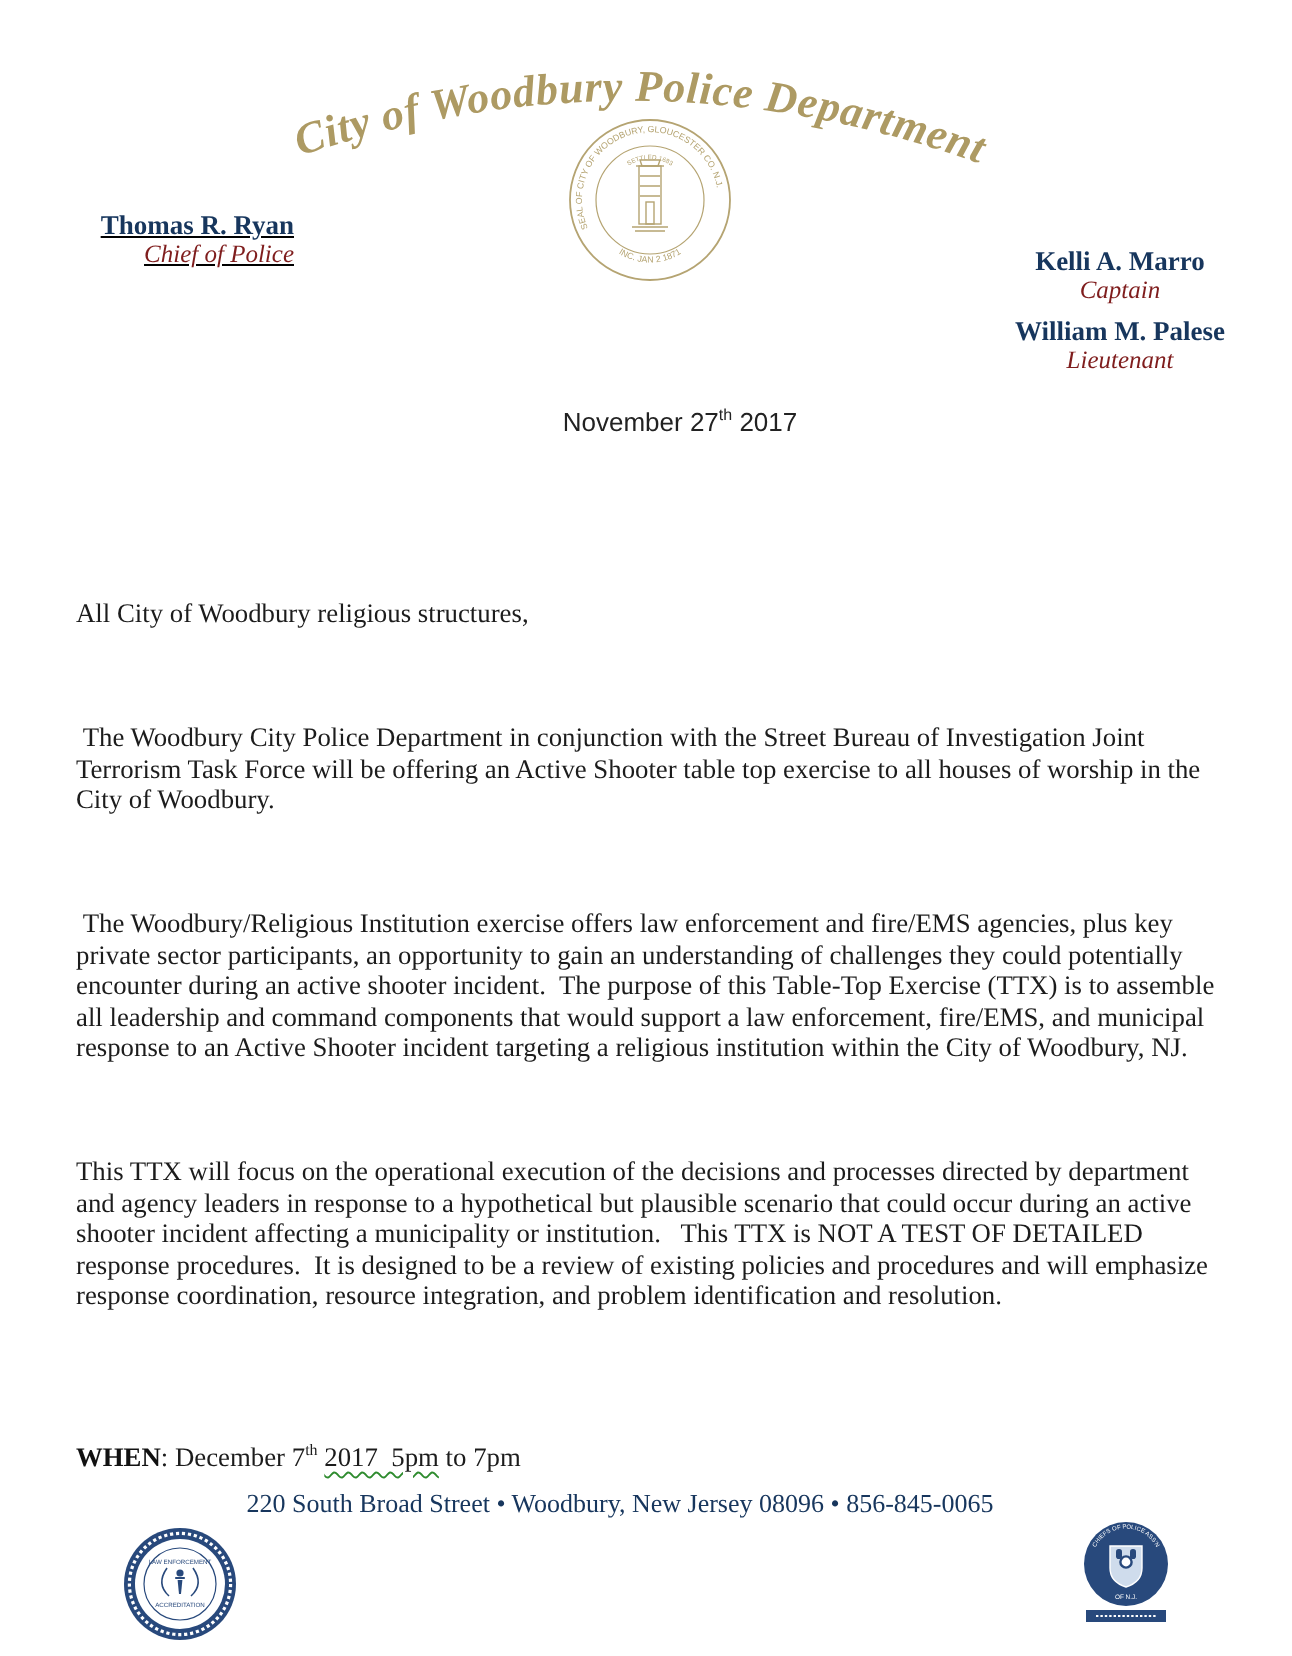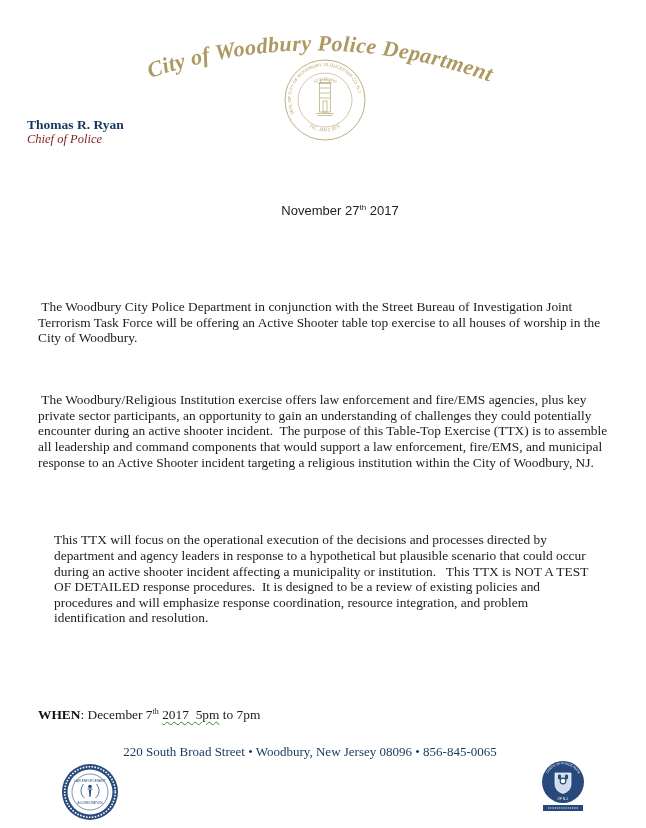--- a/index.html
+++ b/index.html
@@ -7,35 +7,35 @@
         font-family:"Liberation Serif",serif;}
 
   
   .arch-svg{position:absolute;left:0;top:8px;width:646px;height:104px;}
   .arch-text{font-family:"Liberation Serif",serif;font-size:22px;font-style:italic;
              font-weight:bold;fill:#ad9a63;letter-spacing:.4px;}
   .seal-svg{position:absolute;left:283px;top:57px;width:84px;height:86px;}
   .seal-stroke{stroke:#b5a472;fill:none;}
   .seal-text{fill:#b5a472;font-family:"Liberation Sans",sans-serif;}
 
-  .officials-left{position:absolute;left:27px;top:118px;width:120px;text-align:left;}
+  .officials-left{position:absolute;left:27px;top:106px;width:120px;text-align:right;text-decoration:underline;}
   .officials-right{position:absolute;left:500px;top:124px;width:120px;text-align:center;}
   .official{margin-bottom:7px;}
   .official-name{font-weight:bold;font-size:13.5px;color:#17365d;line-height:14px;}
   .official-title{font-style:italic;font-size:12.5px;color:#7f1d1d;line-height:14px;}
 
   .date-line{position:absolute;left:0;top:203px;width:680px;text-align:center;
              font-family:"Liberation Sans",sans-serif;font-size:13px;color:#222;}
   .date-line sup{font-size:8px;}
 
   
   .letter-body{position:absolute;left:38px;top:268px;width:576px;
                font-size:13.4px;line-height:15.6px;color:#1c1c1c;white-space:pre-wrap;}
   .letter-body p{margin:0 0 15px 0;}
-  .letter-body p.tight{margin:16px;}
+  .letter-body p.tight{margin:0;}
   .detail-line{margin:0 0 14px 0;}
   .detail-line.first{margin-top:18px;}
   .detail-label{font-weight:bold;color:#111;}
   .sup{font-size:8px;vertical-align:super;line-height:0;}
   .squiggle{text-decoration:underline wavy #2e8b2e 1px;text-underline-offset:2px;}
 
   
   .footer-address{position:absolute;left:0;top:744px;width:620px;text-align:center;
                   font-size:13px;color:#17365d;}
   .badge-left{position:absolute;left:60px;top:761px;width:60px;height:62px;}
@@ -75,24 +75,35 @@
       <path d="M 33 55.5 H 51 M 34.5 57.5 H 49.5"></path>
     </g>
   </svg>
 
   <div class="officials-left">
     <div class="official">
       <div class="official-name">Thomas R. Ryan</div>
       <div class="official-title">Chief of Police</div>
     </div>
   </div>
+  <div class="officials-right">
+    <div class="official">
+      <div class="official-name">Kelli A. Marro</div>
+      <div class="official-title">Captain</div>
+    </div>
+    <div class="official">
+      <div class="official-name">William M. Palese</div>
+      <div class="official-title">Lieutenant</div>
+    </div>
+  </div>
 
   <div class="date-line"><span>November 27</span><sup>th</sup><span> 2017</span></div>
 
   <div class="letter-body">
+    <p>All City of Woodbury religious structures,</p>
     <p> The Woodbury City Police Department in conjunction with the Street Bureau of Investigation Joint Terrorism Task Force will be offering an Active Shooter table top exercise to all houses of worship in the City of Woodbury.</p>
     <p> The Woodbury/Religious Institution exercise offers law enforcement and fire/EMS agencies, plus key private sector participants, an opportunity to gain an understanding of challenges they could potentially encounter during an active shooter incident.  The purpose of this Table-Top Exercise (TTX) is to assemble all leadership and command components that would support a law enforcement, fire/EMS, and municipal response to an Active Shooter incident targeting a religious institution within the City of Woodbury, NJ.</p>
     <p class="tight">This TTX will focus on the operational execution of the decisions and processes directed by department and agency leaders in response to a hypothetical but plausible scenario that could occur during an active shooter incident affecting a municipality or institution.   This TTX is NOT A TEST OF DETAILED response procedures.  It is designed to be a review of existing policies and procedures and will emphasize response coordination, resource integration, and problem identification and resolution.</p>
 
     <div class="detail-line first"><span class="detail-label">WHEN</span><span>: December 7</span><span class="sup">th</span><span> </span><span class="squiggle">2017  5pm</span><span> to 7pm</span></div>
     
     
 
     
     

